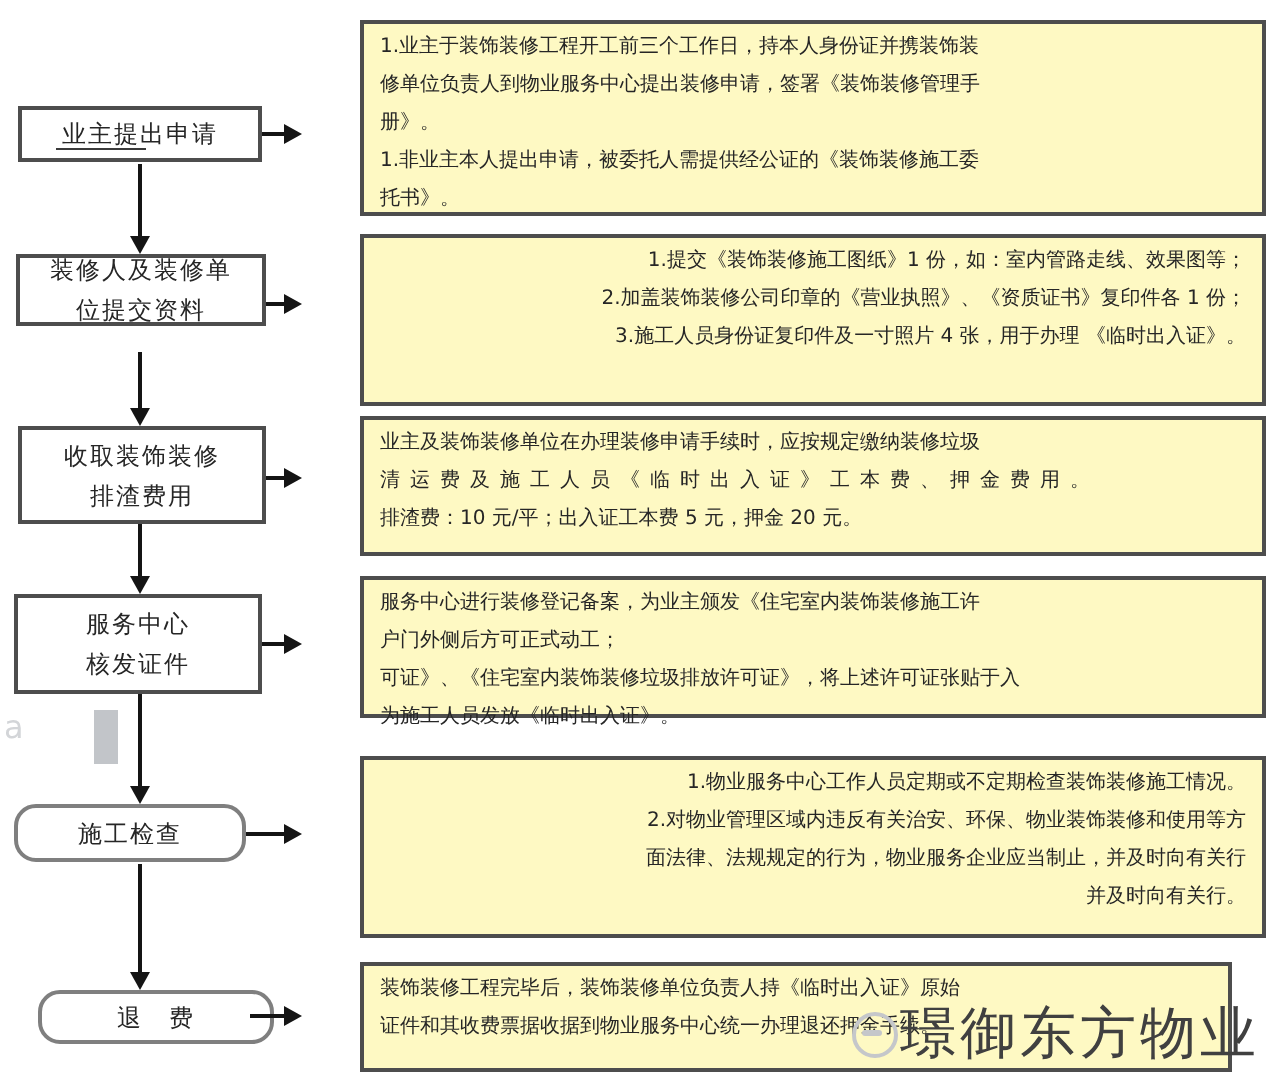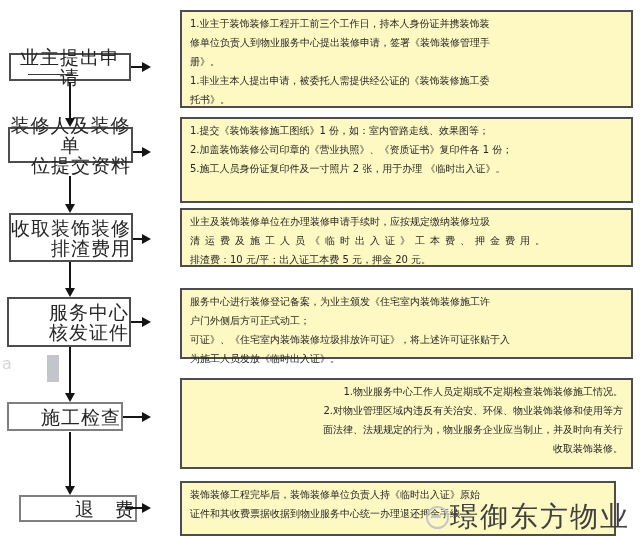--- a/index.html
+++ b/index.html
@@ -3,25 +3,25 @@
 <meta charset="utf-8">
 <style>
   html,body{margin:0;padding:0;background:#ffffff;}
   .canvas{
     position:relative;width:640px;height:541px;background:#ffffff;
     font-family:"DejaVu Sans",sans-serif;color:#262626;overflow:hidden;
   }
   
   .node{
     position:absolute;border:2px solid #4d4d4d;background:#ffffff;
-    display:flex;flex-direction:column;align-items:flex-end;justify-content:center;
-    font-size:19px;line-height:20px;text-align:center;box-sizing:border-box;
+    display:flex;flex-direction:column;align-items:center;justify-content:center;
+    font-size:12px;line-height:20px;text-align:center;box-sizing:border-box;
     letter-spacing:1px;
   }
-  .node.gray{border-color:#7f7f7f;}
+  .node.gray{border-color:#7f7f7f;border-radius:11px;}
   .ul{position:absolute;height:1px;background:#3a3a3a;bottom:4px;}
   
   .detail{
     position:absolute;left:150px;width:453px;border:2px solid #4d4d4d;background:#fef9c3;
     box-sizing:border-box;padding:2px 8px;font-size:10px;line-height:19px;margin-left:30px;
   }
   .detail .dline{white-space:nowrap;}
   .detail .spread{letter-spacing:5px;}
   
   .va{position:absolute;width:2px;background:#141414;}
@@ -84,44 +84,44 @@
   </div>
 
   <div class="detail" style="top:10px;height:98px;">
     <div class="dline">1.业主于装饰装修工程开工前三个工作日，持本人身份证并携装饰装</div>
     <div class="dline">修单位负责人到物业服务中心提出装修申请，签署《装饰装修管理手</div>
     <div class="dline">册》。</div>
     <div class="dline">1.非业主本人提出申请，被委托人需提供经公证的《装饰装修施工委</div>
     <div class="dline">托书》。</div>
   </div>
 
-  <div class="detail" style="top:117px;height:86px;">
+  <div class="detail" style="top:117px;height:86px;text-align:right;">
     <div class="dline">1.提交《装饰装修施工图纸》1 份，如：室内管路走线、效果图等；</div>
     <div class="dline">2.加盖装饰装修公司印章的《营业执照》、《资质证书》复印件各 1 份；</div>
-    <div class="dline">5.施工人员身份证复印件及一寸照片 2 张，用于办理 《临时出入证》。</div>
+    <div class="dline">3.施工人员身份证复印件及一寸照片 4 张，用于办理 《临时出入证》。</div>
   </div>
 
-  <div class="detail" style="top:208px;height:59px;">
+  <div class="detail" style="top:208px;height:70px;">
     <div class="dline">业主及装饰装修单位在办理装修申请手续时，应按规定缴纳装修垃圾</div>
     <div class="dline spread">清运费及施工人员《临时出入证》工本费、押金费用。</div>
     <div class="dline">排渣费：10 元/平；出入证工本费 5 元，押金 20 元。</div>
   </div>
 
   <div class="detail" style="top:288px;height:71px;">
     <div class="dline">服务中心进行装修登记备案，为业主颁发《住宅室内装饰装修施工许</div>
     <div class="dline">户门外侧后方可正式动工；</div>
     <div class="dline">可证》、《住宅室内装饰装修垃圾排放许可证》，将上述许可证张贴于入</div>
     <div class="dline">为施工人员发放《临时出入证》。</div>
   </div>
 
   <div class="detail" style="top:378px;height:91px;text-align:right;">
     <div class="dline">1.物业服务中心工作人员定期或不定期检查装饰装修施工情况。</div>
     <div class="dline">2.对物业管理区域内违反有关治安、环保、物业装饰装修和使用等方</div>
     <div class="dline">面法律、法规规定的行为，物业服务企业应当制止，并及时向有关行</div>
-    <div class="dline">收取装饰装修。</div>
+    <div class="dline">并及时向有关行。</div>
   </div>
 
   <div class="detail" style="top:481px;height:55px;width:436px;">
     <div class="dline">装饰装修工程完毕后，装饰装修单位负责人持《临时出入证》原始</div>
     <div class="dline">证件和其收费票据收据到物业服务中心统一办理退还押金手续。</div>
   </div>
 
   <div class="va" style="left:69px;top:82px;height:36px;"></div>
   <div class="va" style="left:69px;top:176px;height:28px;"></div>
   <div class="va" style="left:69px;top:262px;height:26px;"></div>

